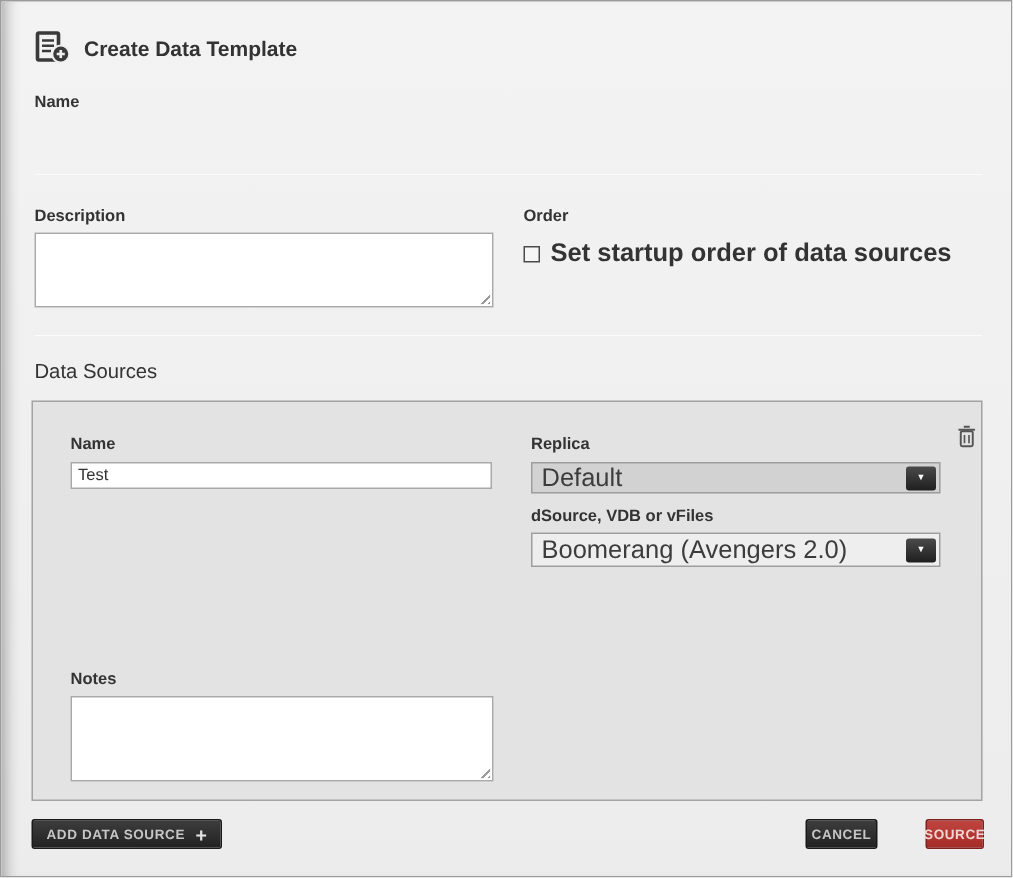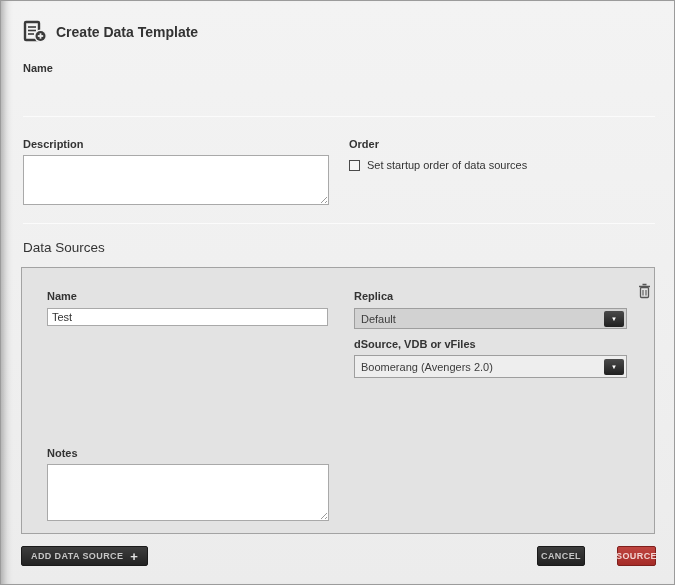--- a/index.html
+++ b/index.html
@@ -55,37 +55,37 @@
   .divider { height: 1px; background: #dcdcdc; border-bottom: 1px solid #fbfbfb; }
 
   
   .checkbox-row { display: flex; align-items: center; gap: 7px; cursor: default; }
   .checkbox-box {
     width: 11px; height: 11px;
     border: 1.5px solid #4a4a4a;
     background: #f6f6f6;
     display: inline-block;
   }
-  .checkbox-label { font-size: 11px; font-weight: normal; color: #333; }
+  .checkbox-label { font-size: 17px; font-weight: bold; color: #333; }
 
   
   .section-heading { font-size: 13.5px; font-weight: normal; color: #333; }
   .card {
     left: 20px; top: 266px;
     width: 634px; height: 267px;
     background: #e3e3e3;
     border: 1px solid #a3a3a3;
   }
 
   
   .select {
     position: absolute;
     border: 1px solid #9e9e9e;
     display: flex; align-items: center;
-    font-size: 11px; color: #3c3c3c;
+    font-size: 17px; color: #3c3c3c;
     padding-left: 6px;
     cursor: pointer;
   }
   .select.grayed { background: #d2d2d2; }
   .select.lighter { background: #eeeeee; }
   .select .arrow-btn {
     position: absolute; right: 2px; top: 50%;
     transform: translateY(-50%);
     width: 20px; height: 16px;
     background: linear-gradient(180deg, #4a4a4a, #1f1f1f);

